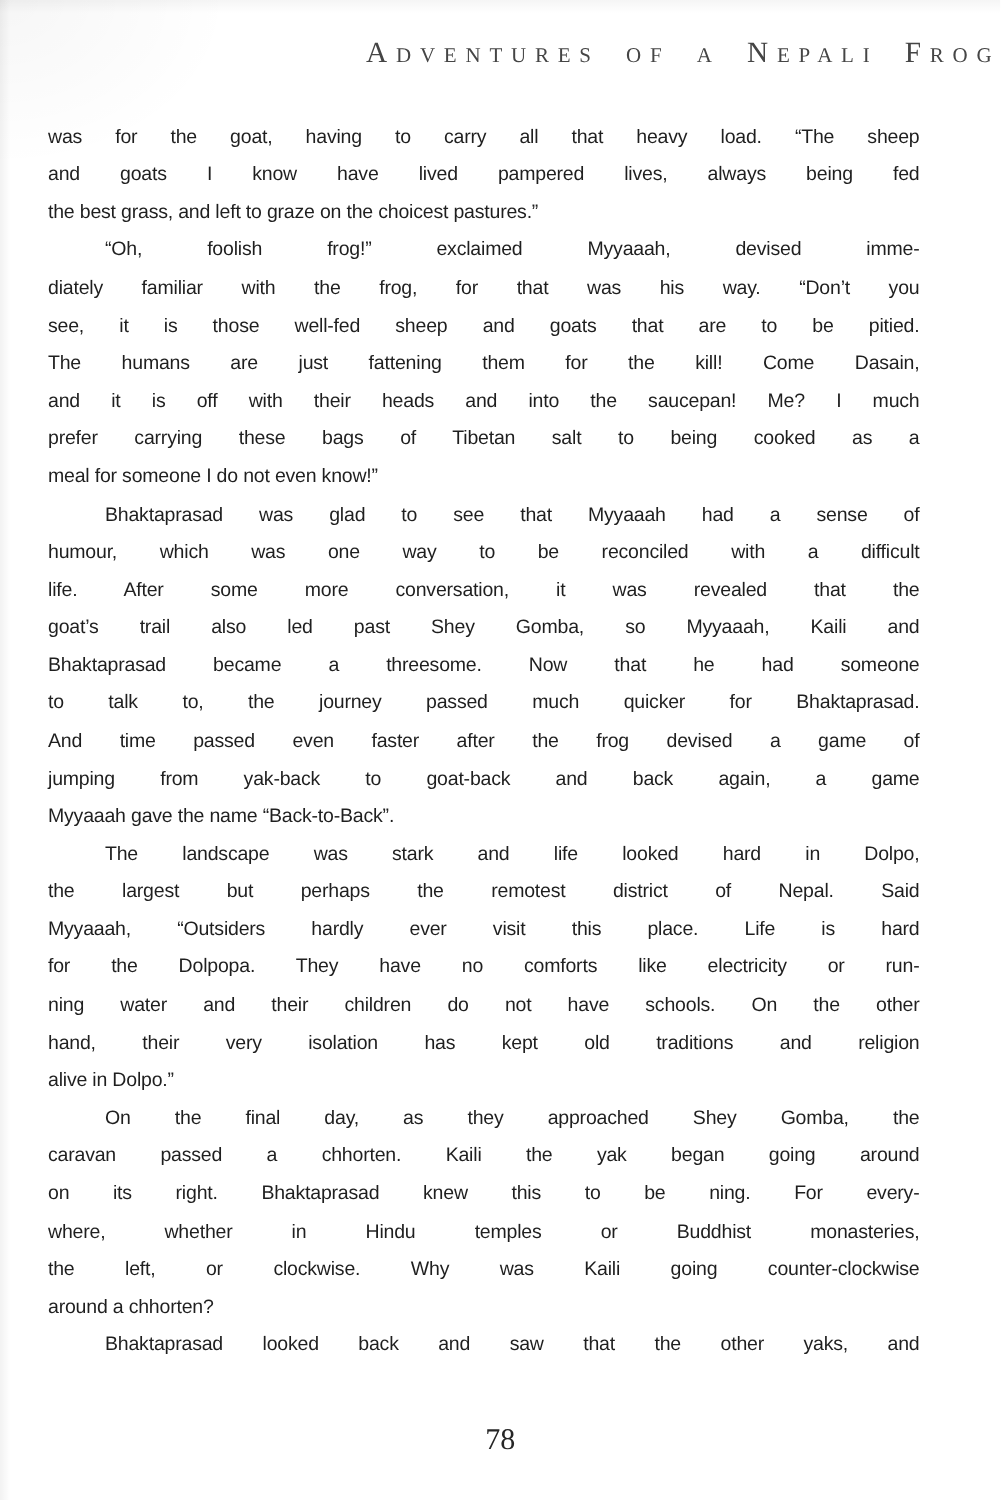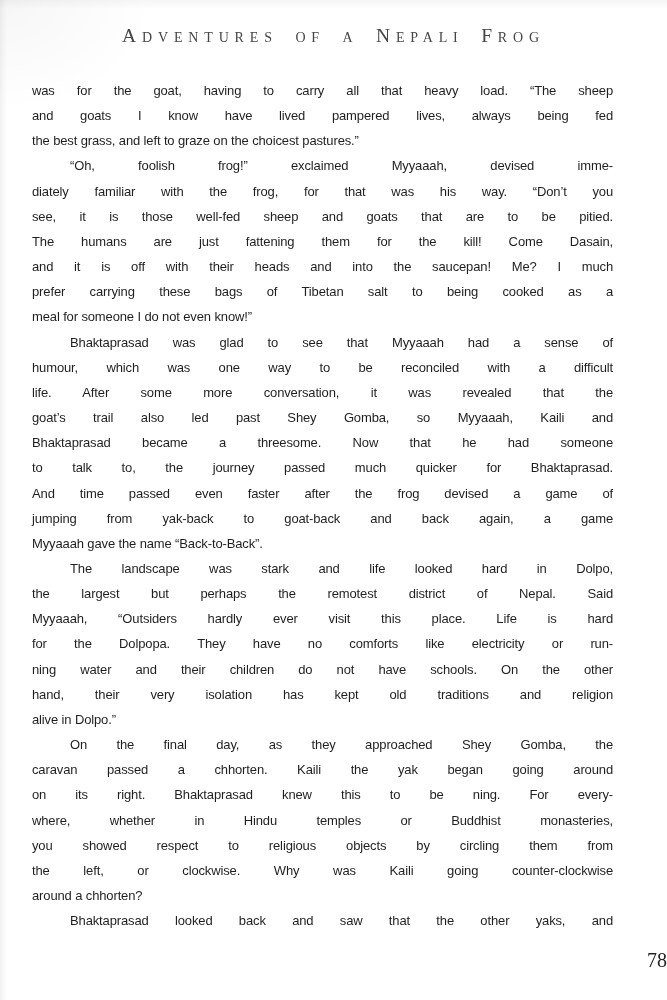--- a/index.html
+++ b/index.html
@@ -22,21 +22,21 @@
     background:
       linear-gradient(90deg, rgba(0,0,0,0.05), rgba(0,0,0,0) 7px),
       linear-gradient(180deg, rgba(0,0,0,0.04), rgba(0,0,0,0) 9px),
       radial-gradient(220px 160px at 0 0, rgba(0,0,0,0.035), rgba(0,0,0,0) 70%);
   }
   .running-header {
     position: absolute;
     top: 25px;
     left: 0;
     width: 100%;
-    text-align: center;
+    text-align: right;
     font-family: "Liberation Serif", "DejaVu Serif", serif;
     font-variant: small-caps;
     font-size: 19.5px;
     letter-spacing: 0.30em;
     word-spacing: 0.35em;
     color: var(--header-ink, #454545);
     white-space: nowrap;
   }
   .body-text {
     position: absolute;
@@ -54,21 +54,21 @@
     white-space: normal;
   }
   .line.last { text-align-last: left; }
   .line.indent { text-indent: 38px; }
   .italic { }
   .page-number {
     position: absolute;
     top: 949px;
     left: 0;
     width: 100%;
-    text-align: right;
+    text-align: center;
     font-family: "Liberation Serif", "DejaVu Serif", serif;
     font-size: 20px;
     color: #262626;
   }
 </style>
 </head>
 <body>
 
 <div class="page">
   <div class="running-header">Adventures of a Nepali Frog</div>
@@ -106,21 +106,20 @@
         <div class="line"><span>for the </span><span class="italic">Dolpopa</span><span>. They have no comforts like electricity or run-</span></div>
         <div class="line"><span>ning water and their children do not have schools. On the other</span></div>
         <div class="line"><span>hand, their very isolation has kept old traditions and religion</span></div>
         <div class="line last"><span>alive in Dolpo.”</span></div>
       </div>
       <div>
         <div class="line indent"><span>On the final day, as they approached Shey Gomba, the</span></div>
         <div class="line"><span>caravan passed a </span><span class="italic">chhorten</span><span>. Kaili the yak began going around</span></div>
         <div class="line"><span>on its right. Bhaktaprasad knew this to be ning. For every-</span></div>
         <div class="line"><span>where, whether in Hindu temples or Buddhist monasteries,</span></div>
-        <div class="line"><span>you showed respect to religious objects by circling them from</span></div>
         <div class="line"><span>the left, or clockwise. Why was Kaili going counter-clockwise</span></div>
         <div class="line last"><span>around a </span><span class="italic">chhorten</span><span>?</span></div>
       </div>
       <div>
         <div class="line indent"><span>Bhaktaprasad looked back and saw that the other yaks, and</span></div>
       </div>
     </div>
 
   <div class="page-number">78</div>
 </div>

